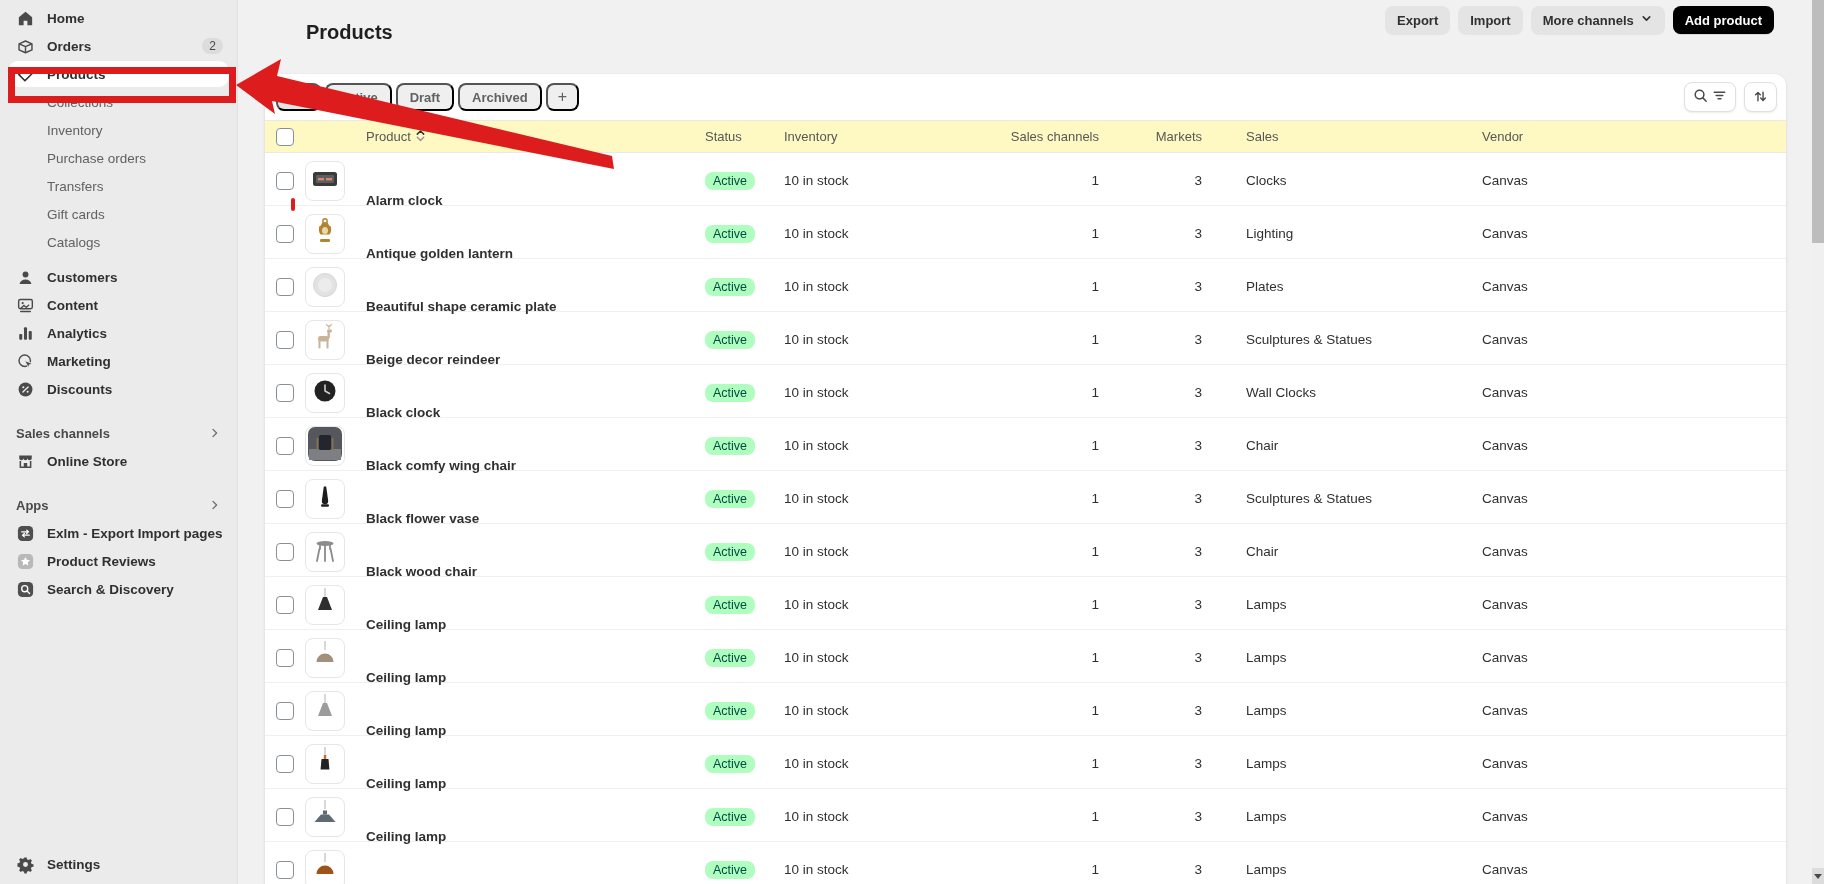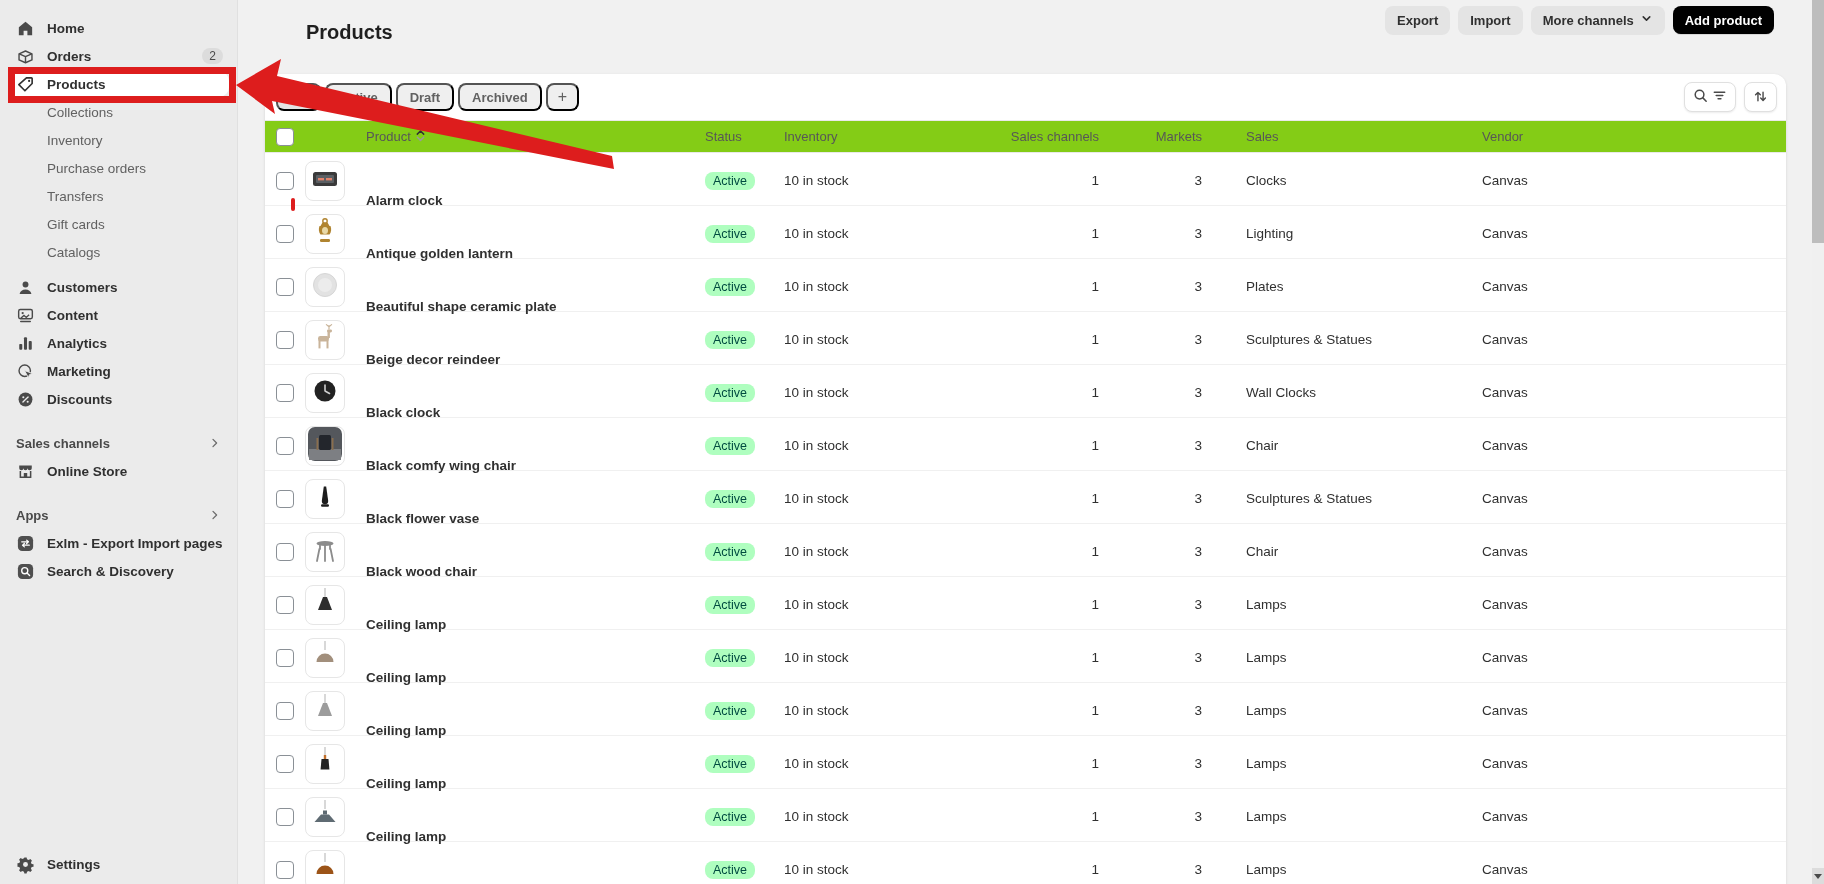--- a/index.html
+++ b/index.html
@@ -1,21 +1,21 @@
 <!DOCTYPE html>
 <html><head>
 <meta charset="utf-8">
 <style>
   * { margin:0; padding:0; box-sizing:border-box; }
   html,body { width:1824px; height:884px; overflow:hidden; }
   body { font-family:"Liberation Sans", sans-serif; background:#f1f1f1; color:#303030; position:relative; }
 
   
   .sidebar { position:absolute; left:0; top:0; width:238px; height:884px; background:#ebebeb; border-right:1px solid #e0e0e0; }
-  .side-list { padding-top:14px; }
+  .side-list { padding-top:4px; }
   .nav-item { display:flex; align-items:center; height:28px; padding:0 14px 0 16px; font-size:13.5px; font-weight:600; color:#303030; cursor:pointer; position:relative; }
   .nav-item .ic { width:19px; height:19px; margin-right:12px; flex:0 0 19px; display:flex; align-items:center; justify-content:center; }
   .nav-item.active { background:#ffffff; border-radius:10px; margin:1px 8px; height:26px; padding-left:8px; }
   .nav-item.active .ic { margin-left:0; }
   .nav-badge { margin-left:auto; background:#dcdcdc; color:#4a4a4a; font-size:12px; font-weight:500; border-radius:8px; padding:1px 7px; }
   .sub-item { display:flex; align-items:center; height:28px; padding-left:47px; font-size:13.5px; font-weight:500; color:#616161; cursor:pointer; }
   .side-section { display:flex; align-items:center; height:28px; padding:0 14px 0 16px; margin-top:16px; font-size:13px; font-weight:600; color:#4a4a4a; cursor:pointer; }
   .side-section .chev { margin-left:auto; display:flex; }
   .side-settings { position:absolute; left:0; bottom:0; width:100%; padding-bottom:6px; }
 
@@ -30,21 +30,21 @@
   .card { position:absolute; left:27px; top:74px; width:1521px; height:830px; background:#ffffff; border-radius:12px 12px 0 0; box-shadow:0 1px 3px rgba(0,0,0,0.12); overflow:hidden; }
   .tabbar { height:46px; display:flex; align-items:center; padding:0 9px 0 11px; }
   .tabs { display:flex; align-items:center; gap:4px; }
   .tab { height:28px; padding:0 12px; display:flex; align-items:center; border-radius:8px; font-size:13px; font-weight:600; color:#616161; cursor:pointer; }
   .tab.selected { background:#e3e3e3; color:#303030; }
   .tab.add { font-size:16px; font-weight:500; padding:0 10px; }
   .tab-actions { margin-left:auto; display:flex; gap:8px; }
   .icon-btn { height:30px; background:#ffffff; border:1px solid #e0e0e0; border-radius:8px; display:flex; align-items:center; justify-content:center; gap:2px; cursor:pointer; box-shadow:0 1px 2px rgba(0,0,0,0.08); padding:0 7px; }
 
   .trow { display:grid; grid-template-columns:40px 61px 339px 79px 121px 196px 103px 278px 1fr; align-items:center; }
-  .thead { height:33px; background:#84cc16; border-top:1px solid #e9e9e9; border-bottom:1px solid #e9e9e9; font-size:13px; color:#575757; }
+  .thead { height:33px; background:#fef9c3; border-top:1px solid #e9e9e9; border-bottom:1px solid #e9e9e9; font-size:13px; color:#575757; }
   .cell-num { justify-self:end; padding-right:2px; }
   .cell-type { padding-left:42px; }
   .row { height:53px; border-bottom:1px solid #f0f0f0; font-size:13.5px; color:#303030; }
   .checkbox { width:18px; height:18px; border:1.8px solid #8a9096; border-radius:4px; background:#fff; margin-left:11px; cursor:pointer; }
   .thumb { width:40px; height:40px; border:1px solid #e6e6e6; border-radius:8px; background:#fff; display:flex; align-items:center; justify-content:center; }
   .pname { font-weight:600;margin-top:40px; }
   .badge { display:inline-block; background:#affebf; color:#014b40; font-size:12.5px; font-weight:500; border-radius:8px; padding:2px 8px; }
   .phead { display:flex; align-items:center; gap:4px; cursor:pointer; }
 
   
@@ -188,20 +188,29 @@
         </span>
       </div>
       <div class="nav-item">
         <span class="ic">
           <svg width="19" height="19" viewBox="0 0 20 20">
             <rect x="2" y="2" width="16" height="16" rx="4.5" fill="#4f4f4f"></rect>
             <path d="M6 8.2h7M11.2 6.4L13.1 8.2l-1.9 1.8M14 11.8H7M8.8 10l-1.9 1.8L8.8 13.6" stroke="#fff" stroke-width="1.3" fill="none" stroke-linecap="round" stroke-linejoin="round"></path>
           </svg>
         </span>
         <span>Exlm - Export Import pages</span>
+      </div>
+      <div class="nav-item">
+        <span class="ic">
+          <svg width="19" height="19" viewBox="0 0 20 20">
+            <rect x="2" y="2" width="16" height="16" rx="4.5" fill="#b8b8b8"></rect>
+            <path d="M10 5.2l1.5 3 3.3.4-2.4 2.3.6 3.3-3-1.6-3 1.6.6-3.3-2.4-2.3 3.3-.4z" fill="#fff"></path>
+          </svg>
+        </span>
+        <span>Product Reviews</span>
       </div>
       <div class="nav-item">
         <span class="ic">
           <svg width="19" height="19" viewBox="0 0 20 20">
             <rect x="2" y="2" width="16" height="16" rx="4.5" fill="#4f4f4f"></rect>
             <circle cx="9.2" cy="9.2" r="3.2" fill="none" stroke="#fff" stroke-width="1.4"></circle>
             <path d="M11.6 11.6l2.7 2.7" stroke="#fff" stroke-width="1.4" stroke-linecap="round"></path>
           </svg>
         </span>
         <span>Search &amp; Discovery</span>

